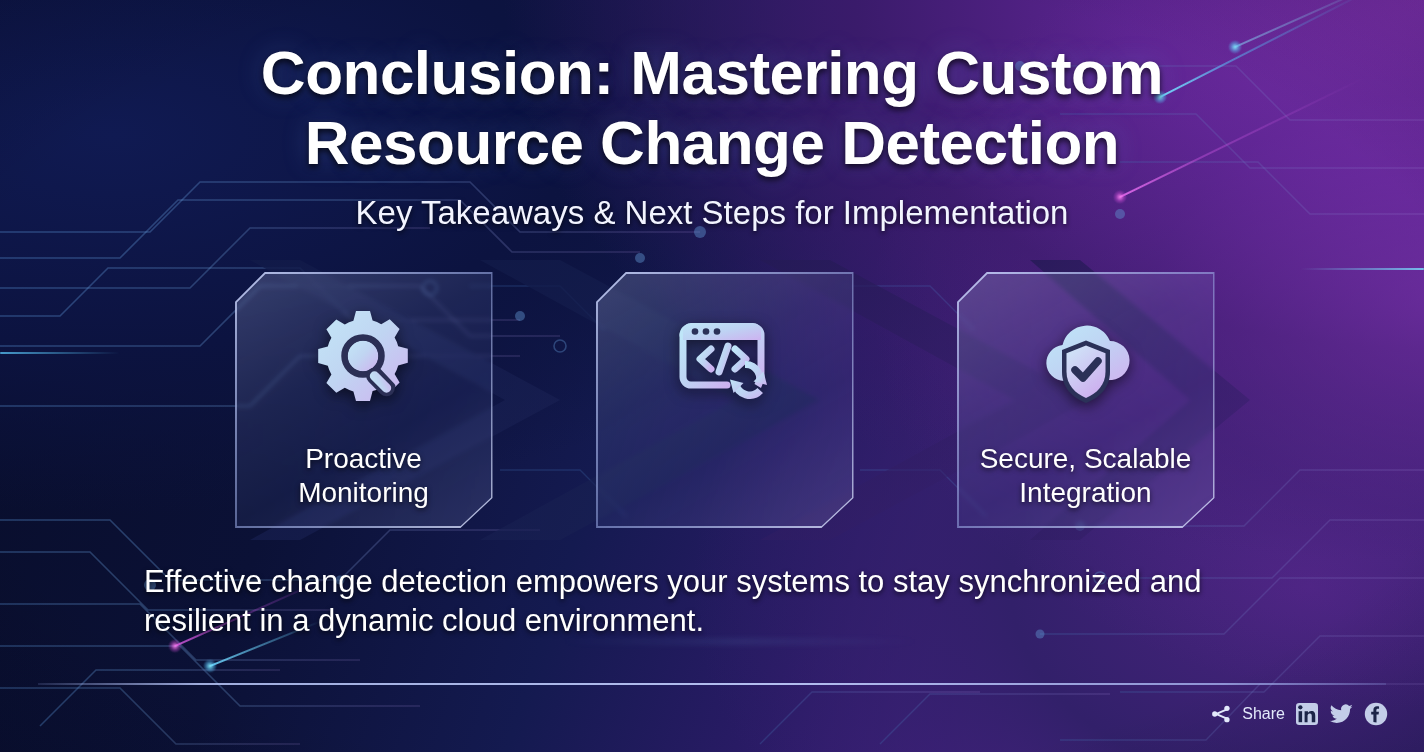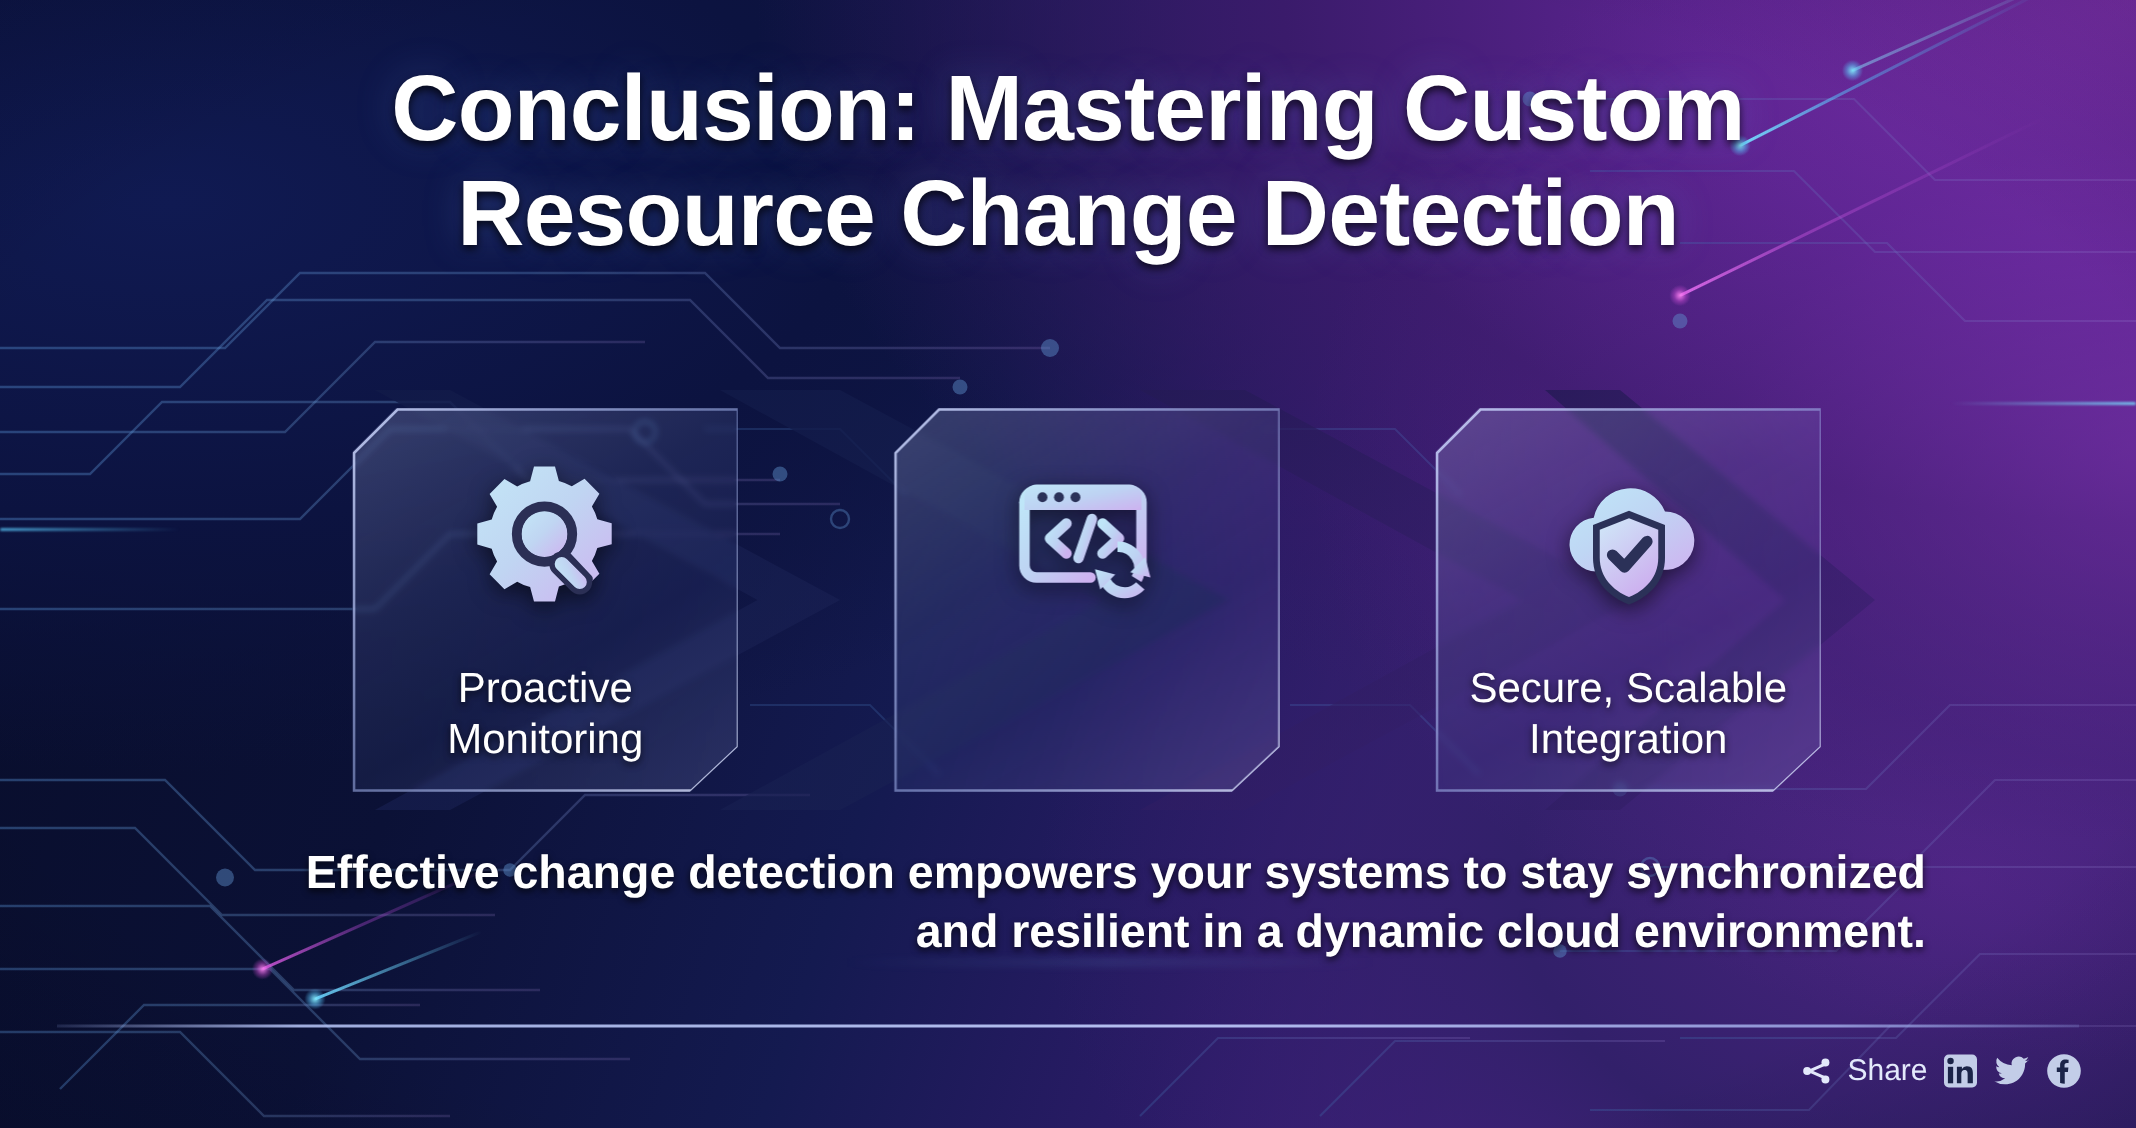--- a/index.html
+++ b/index.html
@@ -142,27 +142,27 @@
     color: #ffffff;
     font-size: 28px;
     font-weight: normal;
     line-height: 34px;
     text-shadow: 0 2px 5px rgba(0,0,0,.7);
     white-space: pre-line;
   }
 
   .summary {
     position: absolute;
-    left: 16px; right: 0;
+    left: 4px; right: 0;
     top: 562px;
-    text-align: right;
+    text-align: left;
     color: #ffffff;
     font-size: 31px;
     line-height: 39px;
-    font-weight: bold;
+    font-weight: normal;
     text-shadow: 0 2px 5px rgba(0,0,0,.75);
     padding: 0 140px;
   }
 
   
   .divider {
     position: absolute;
     left: 38px;
     top: 683px;
     width: 1348px;
@@ -181,21 +181,21 @@
   .share-group {
     position: absolute;
     right: 36px;
     top: 702px;
     display: flex;
     align-items: center;
     gap: 10px;
   }
   .share-label {
     color: #e3e9fb;
-    font-size: 20px;
+    font-size: 16px;
   }
   .share-icon-btn { display:flex; align-items:center; }
   .social-icon { display:flex; align-items:center; }
 </style>
 </head>
 <body>
 
 <div class="stage">
 
   <div class="bg-base"></div>
@@ -301,20 +301,21 @@
         background:linear-gradient(90deg, rgba(80,180,240,0) 0%, rgba(120,225,255,.8) 100%);"></div>
     <div class="glowline" style="left:560px; top:640px; width:360px; height:3px; filter:blur(3px);
         background:linear-gradient(90deg, rgba(90,160,230,0) 0%, rgba(120,190,245,.22) 50%, rgba(90,160,230,0) 100%);"></div>
   </div>
 
   <div class="bg-vignette"></div>
 
   <div class="content">
 
     <div class="title">Conclusion: Mastering Custom Resource Change Detection</div>
+    <div class="subtitle">Key Takeaways &amp; Next Steps for Implementation</div>
 
     <div class="cards">
 
       <div class="card">
         <div class="card-border">
           <svg width="258" height="256" viewBox="0 0 258 256">
             <defs>
               <linearGradient id="cb1" x1="0" y1="0" x2="1" y2="1">
                 <stop offset="0%" stop-color="#cfd9ff" stop-opacity=".85"></stop>
                 <stop offset="50%" stop-color="#9fb0e8" stop-opacity=".55"></stop>

